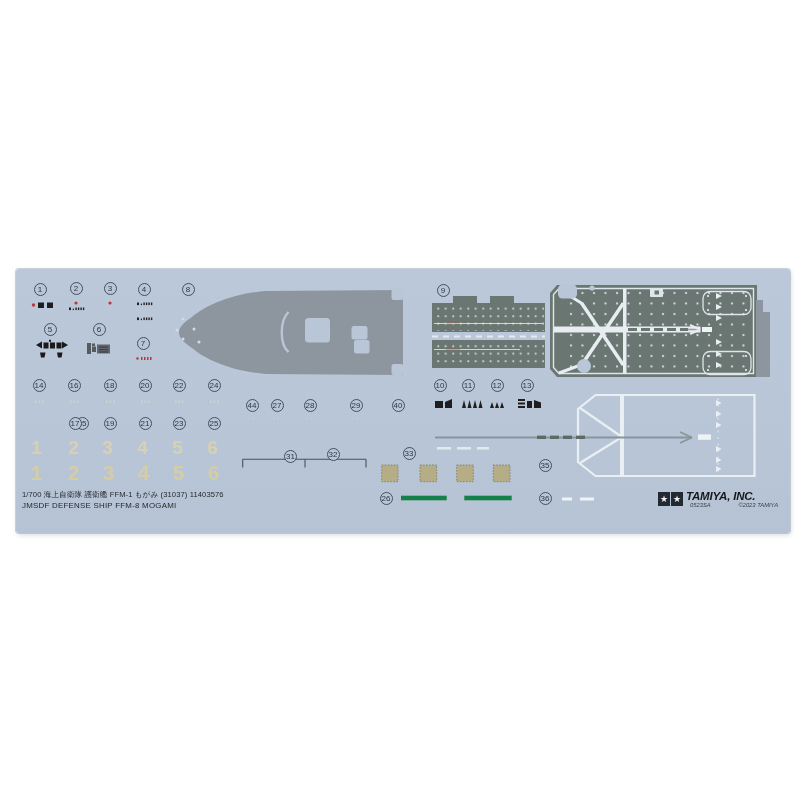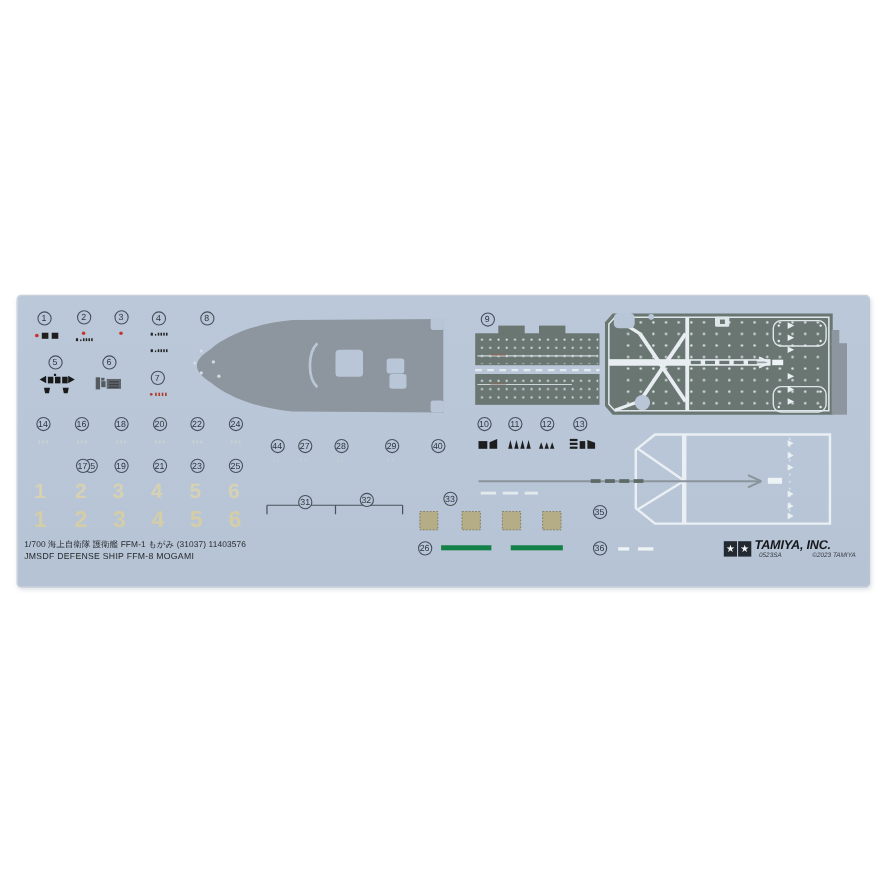--- a/index.html
+++ b/index.html
@@ -330,21 +330,21 @@
       <div class="marker" style="left: 122.5px; top: 147.5px;">21</div>
       <div class="marker" style="left: 156.5px; top: 109.5px;">22</div>
       <div class="marker" style="left: 156.5px; top: 147.5px;">23</div>
       <div class="marker" style="left: 191.5px; top: 109.5px;">24</div>
       <div class="marker" style="left: 191.5px; top: 147.5px;">25</div>
       <div class="marker" style="left: 229.5px; top: 129.5px;">44</div>
       <div class="marker" style="left: 254.5px; top: 129.5px;">27</div>
       <div class="marker" style="left: 287.5px; top: 129.5px;">28</div>
       <div class="marker" style="left: 333.5px; top: 129.5px;">29</div>
       <div class="marker" style="left: 375.5px; top: 129.5px;">40</div>
-      <div class="marker" style="left: 255px; top: 180.5px;">31</div>
+      <div class="marker" style="left: 268px; top: 180.5px;">31</div>
       <div class="marker" style="left: 310.5px; top: 178.5px;">32</div>
       <div class="marker" style="left: 386.5px; top: 177.5px;">33</div>
       <div class="marker" style="left: 363.5px; top: 222.5px;">26</div>
       <div class="marker" style="left: 522.5px; top: 189.5px;">35</div>
       <div class="marker" style="left: 522.5px; top: 222.5px;">36</div>
     </div>
   <div>
       <span class="draft r1" style="left: 21px; top: 168px;">1</span>
       <span class="draft r1" style="left: 58px; top: 168px;">2</span>
       <span class="draft r1" style="left: 92px; top: 168px;">3</span>

